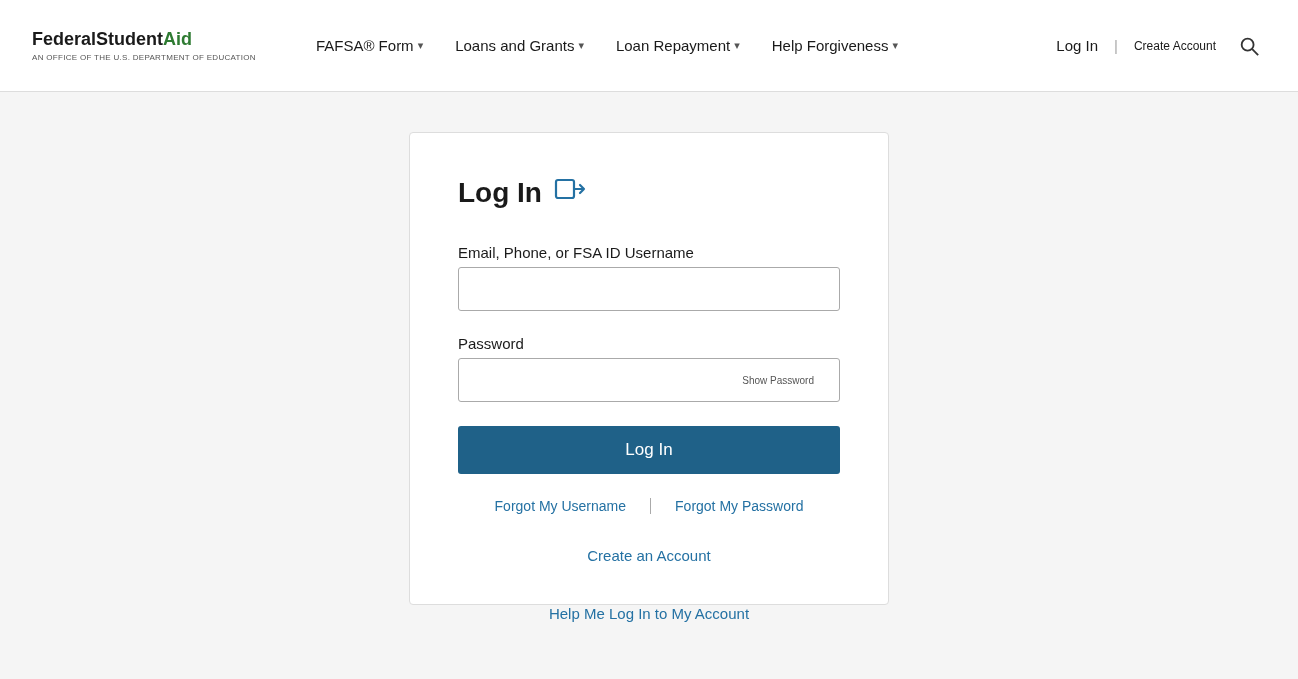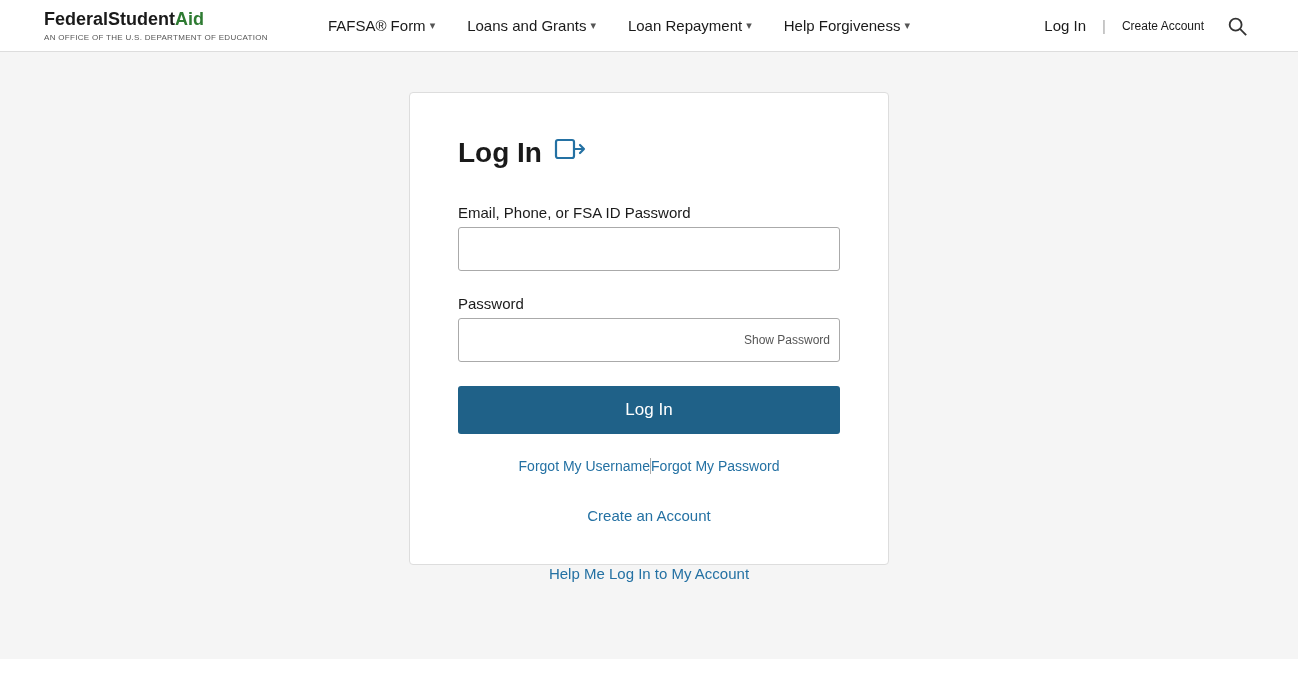--- a/index.html
+++ b/index.html
@@ -2,22 +2,22 @@
 <html><head>
   <meta charset="utf-8">
   <style>
     * { box-sizing: border-box; margin: 0; padding: 0; }
     body { font-family: 'Helvetica Neue', Arial, sans-serif; background: #fff; color: #1a1a1a; }
 
     
     .navbar {
       display: flex;
       align-items: center;
-      padding: 0 44px;
-      height: 52px;
+      padding: 0 32px;
+      height: 92px;
       border-bottom: 1px solid #ddd;
       background: #fff;
     }
     .logo-wrap {
       display: flex;
       flex-direction: column;
       margin-right: 48px;
       text-decoration: none;
     }
     .logo-main {
@@ -144,27 +144,27 @@
       outline: none;
     }
     .password-wrapper {
       position: relative;
     }
     .password-wrapper .form-input {
       padding-right: 120px;
     }
     .show-password-btn {
       position: absolute;
-      right: 10px;
+      right: 26px;
       top: 50%;
       transform: translateY(-50%);
       background: none;
       border: none;
       color: #555;
-      font-size: 12px;
+      font-size: 10px;
       cursor: pointer;
       white-space: nowrap;
     }
 
     .login-btn {
       width: 100%;
       height: 48px;
       background: #1f6188;
       color: #fff;
       border: none;
@@ -172,21 +172,21 @@
       font-size: 17px;
       font-weight: 500;
       cursor: pointer;
       margin-bottom: 24px;
     }
 
     .forgot-links {
       display: flex;
       align-items: center;
       justify-content: center;
-      gap: 0;
+      gap: 24px;
       margin-bottom: 20px;
     }
     .forgot-link {
       font-size: 14px;
       color: #2471a3;
       text-decoration: none;
       cursor: pointer;
     }
     .forgot-divider {
       width: 1px;
@@ -266,21 +266,21 @@
       <span class="login-icon">
         
         <svg width="32" height="32" viewBox="0 0 32 32" fill="none">
           <rect x="2" y="7" width="18" height="18" rx="2" stroke="#2471a3" stroke-width="2.2" fill="none"></rect>
           <path d="M20 16h10M26 12l4 4-4 4" stroke="#2471a3" stroke-width="2.2" stroke-linecap="round" stroke-linejoin="round"></path>
         </svg>
       </span>
     </div>
 
     <div class="form-group">
-      <label class="form-label">Email, Phone, or FSA ID Password</label>
+      <label class="form-label">Email, Phone, or FSA ID Username</label>
       <input class="form-input" type="text" style="">
     </div>
 
     <div class="form-group">
       <label class="form-label">Password</label>
       <div class="password-wrapper">
         <input class="form-input" type="password" style="">
         <button class="show-password-btn">Show Password</button>
       </div>
     </div>

